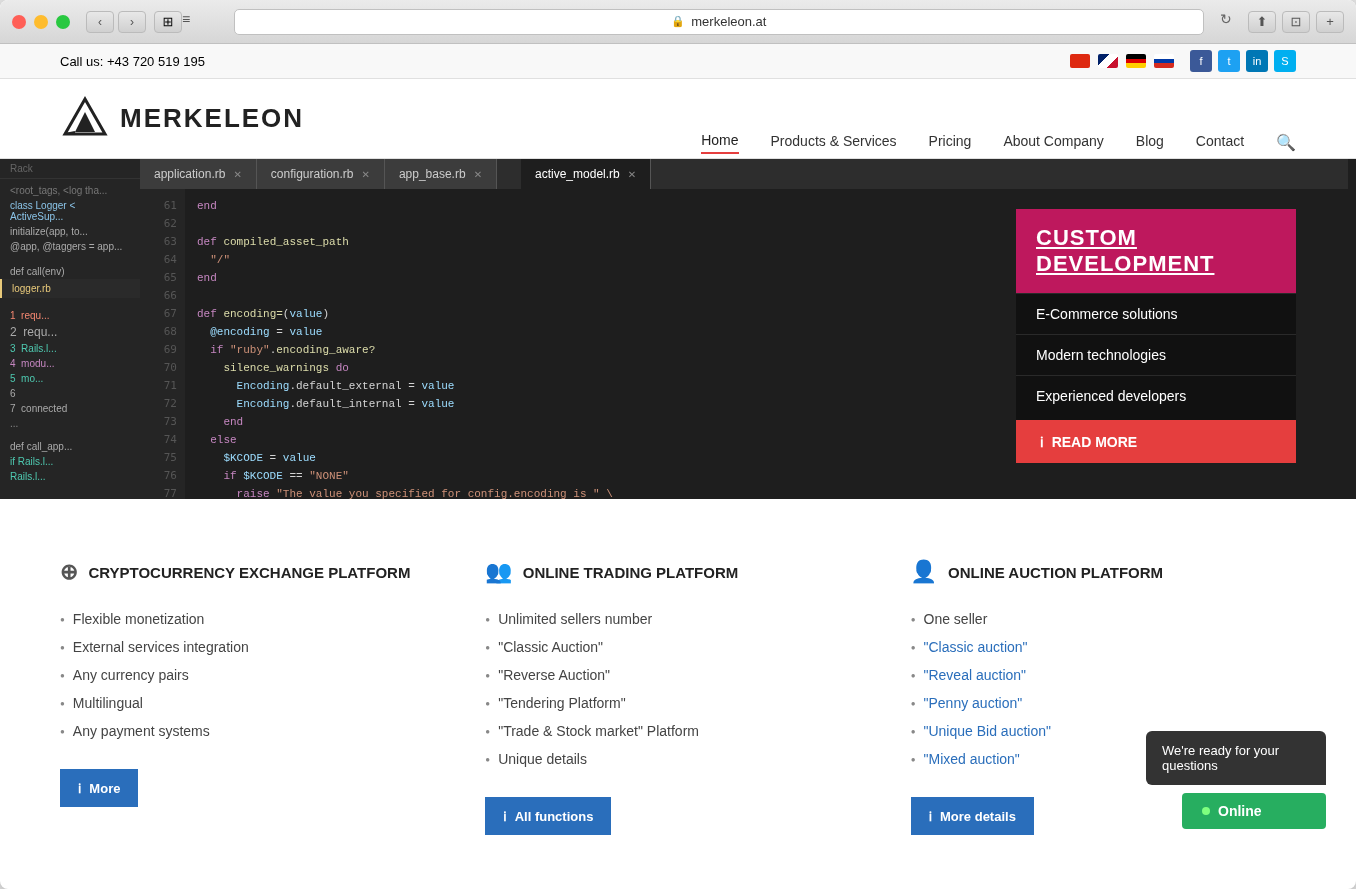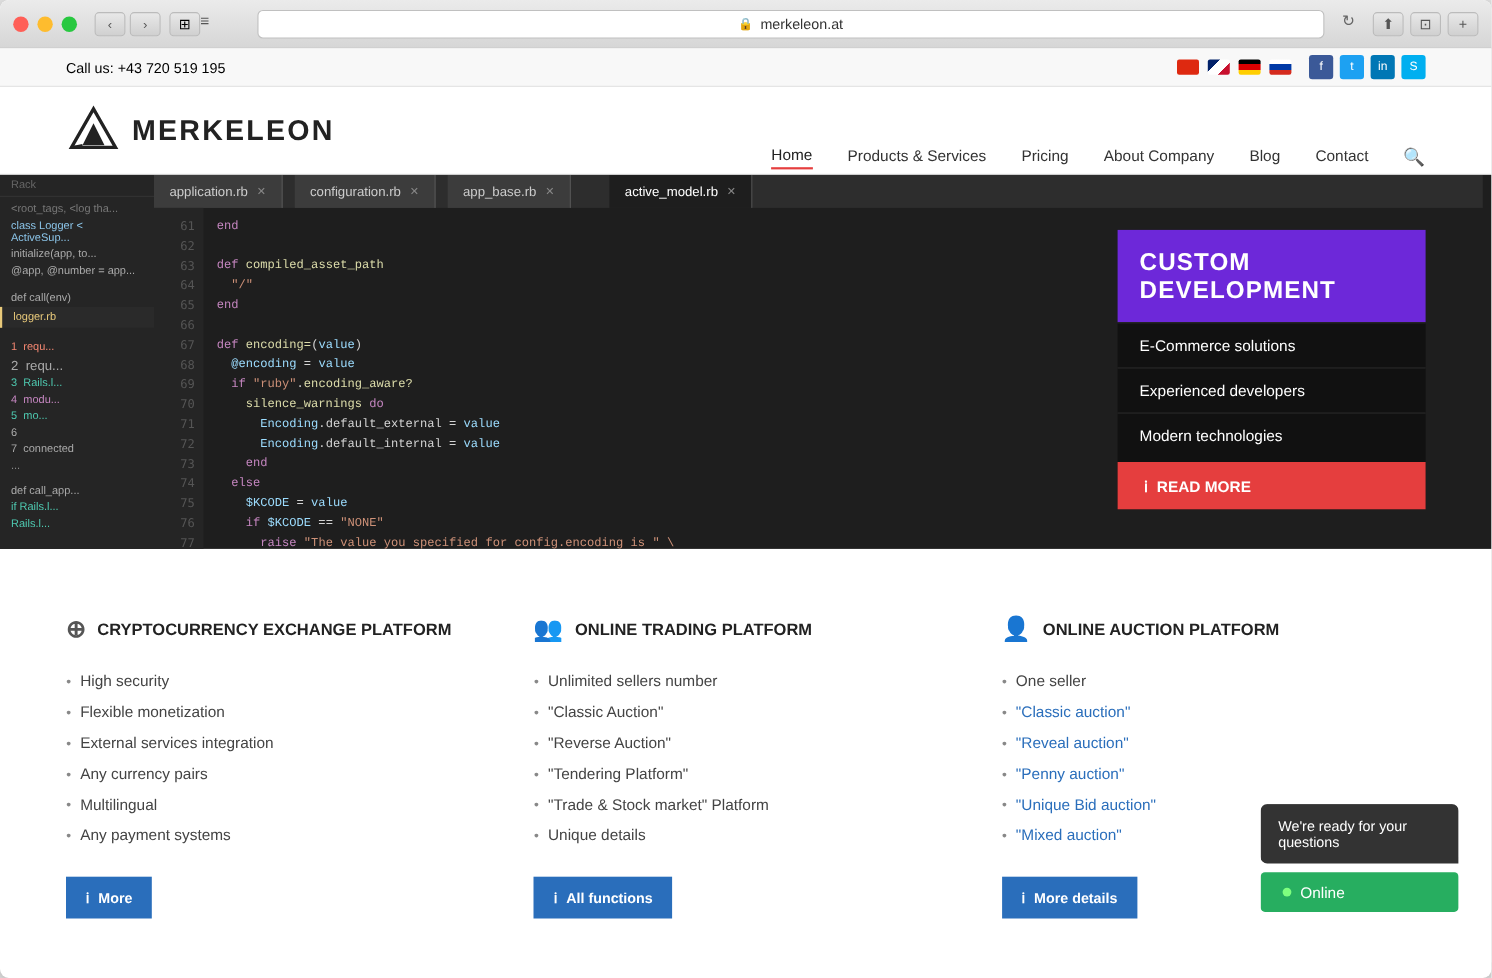--- a/index.html
+++ b/index.html
@@ -109,21 +109,21 @@
       background: #1e1e1e;
       height: 340px;
       overflow: hidden;
     }
     .code-editor-bg {
       position: absolute; inset: 0;
       display: flex;
     }
     .editor-tabs {
       position: absolute; top: 0; left: 140px; right: 8px;
-      display: flex; gap: 11px;
+      display: flex; gap: 0;
       background: #2d2d2d;
       height: 30px;
     }
     .editor-tab {
       padding: 0 14px;
       display: flex; align-items: center; gap: 8px;
       font-size: 12px; color: #ccc;
       background: #3c3c3c; border-right: 1px solid #555;
       height: 30px; cursor: pointer;
     }
@@ -158,27 +158,28 @@
     .str { color: #ce9178; }
     .var { color: #9cdcfe; }
 
     
     .hero-overlay {
       position: absolute;
       top: 50px; right: 60px;
       width: 280px;
     }
     .overlay-title {
-      background: #6d28d9;
+      background: #be185d;
       color: #fff;
       font-size: 22px;
       font-weight: 700;
       padding: 16px 20px;
       letter-spacing: 1px;
       text-transform: uppercase;
+      text-decoration: underline;
     }
     .overlay-items { background: #111; }
     .overlay-item {
       padding: 12px 20px;
       color: #fff;
       font-size: 14px;
       border-top: 1px solid #2a2a2a;
       cursor: pointer;
       font-weight: 400;
     }
@@ -241,22 +242,23 @@
       border-radius: 6px 6px 0 6px;
       font-size: 13px;
       margin-bottom: 8px;
       max-width: 180px;
     }
     .chat-online-btn {
       background: #27ae60;
       color: #fff;
       padding: 10px 20px;
       display: flex; align-items: center; gap: 8px;
-      font-size: 14px; font-weight: 400; cursor: pointer;
+      font-size: 14px; font-weight: 700; cursor: pointer;
       border-radius: 4px;
+      margin-left: 36px;
     }
     .online-dot { width: 8px; height: 8px; border-radius: 50%; background: #7fff7f; }
   </style>
 </head>
 <body>
 
 <div class="window-chrome">
 
   <div class="titlebar">
     <div class="traffic-lights">
@@ -324,21 +326,21 @@
   </div>
 
   <div class="hero">
     <div class="code-editor-bg">
 
       <div class="editor-sidebar">
         <div style="padding: 4px 10px; font-size: 10px; color: #666; border-bottom: 1px solid #333; margin-bottom: 4px;">Rack</div>
         <div style="padding: 2px 10px; font-size: 10px; color: #777;">&lt;root_tags, &lt;log tha...</div>
         <div style="padding: 2px 10px; font-size: 10px; color: #8bc4e8;">class Logger &lt; ActiveSup...</div>
         <div style="padding: 2px 10px; font-size: 10px; color: #aaa;">initialize(app, to...</div>
-        <div style="padding: 2px 10px; font-size: 10px; color: #aaa; margin-bottom: 10px;">@app, @number = app...</div>
+        <div style="padding: 2px 10px; font-size: 10px; color: #aaa; margin-bottom: 10px;">@app, @taggers = app...</div>
         <div style="padding: 2px 10px; font-size: 10px; color: #aaa;">def call(env)</div>
         <div style="padding: 4px 10px; font-size: 10px; color: #e8c97a; background: #2a2a2a; border-left: 2px solid #e8c97a;">logger.rb</div>
         <div style="padding: 10px 0;">
           <div style="padding: 2px 10px; font-size: 10px; color: #f48771;">1&nbsp;&nbsp;requ...</div>
           <div style="padding: 2px 10px; font-size: 12px; color: #aaa;">2&nbsp;&nbsp;requ...</div>
           <div style="padding: 2px 10px; font-size: 10px; color: #4ec9b0;">3&nbsp;&nbsp;Rails.l...</div>
           <div style="padding: 2px 10px; font-size: 10px; color: #c586c0;">4&nbsp;&nbsp;modu...</div>
           <div style="padding: 2px 10px; font-size: 10px; color: #4ec9b0;">5&nbsp;&nbsp;mo...</div>
           <div style="padding: 2px 10px; font-size: 10px; color: #aaa;">6</div>
           <div style="padding: 2px 10px; font-size: 10px; color: #aaa;">7&nbsp;&nbsp;connected</div>
@@ -393,39 +395,38 @@
           <div>&nbsp;&nbsp;&nbsp;&nbsp;&nbsp;&nbsp;<span class="kw">raise</span> <span class="str">"The value you specified for config.encoding is " \</span></div>
 
         </div>
       </div>
     </div>
 
     <div class="hero-overlay">
       <div class="overlay-title">CUSTOM DEVELOPMENT</div>
       <div class="overlay-items">
         <div class="overlay-item">E-Commerce solutions</div>
+        <div class="overlay-item">Modern technologies</div>
         <div class="overlay-item">Experienced developers</div>
-        <div class="overlay-item">Modern technologies</div>
         <button class="read-more-btn">
           <span>ℹ</span>
           <span>READ MORE</span>
         </button>
       </div>
     </div>
   </div>
 
   <div class="platforms">
 
     <div class="platform-col">
       <h3>
         <span class="platform-icon">⊕</span>
         <span>CRYPTOCURRENCY EXCHANGE PLATFORM</span>
       </h3>
       <ul class="platform-list">
-        <li>High security</li>
         <li>Flexible monetization</li>
         <li>External services integration</li>
         <li>Any currency pairs</li>
         <li>Multilingual</li>
         <li>Any payment systems</li>
       </ul>
       <button class="platform-btn">
         <span>ℹ</span>
         <span>More</span>
       </button>

